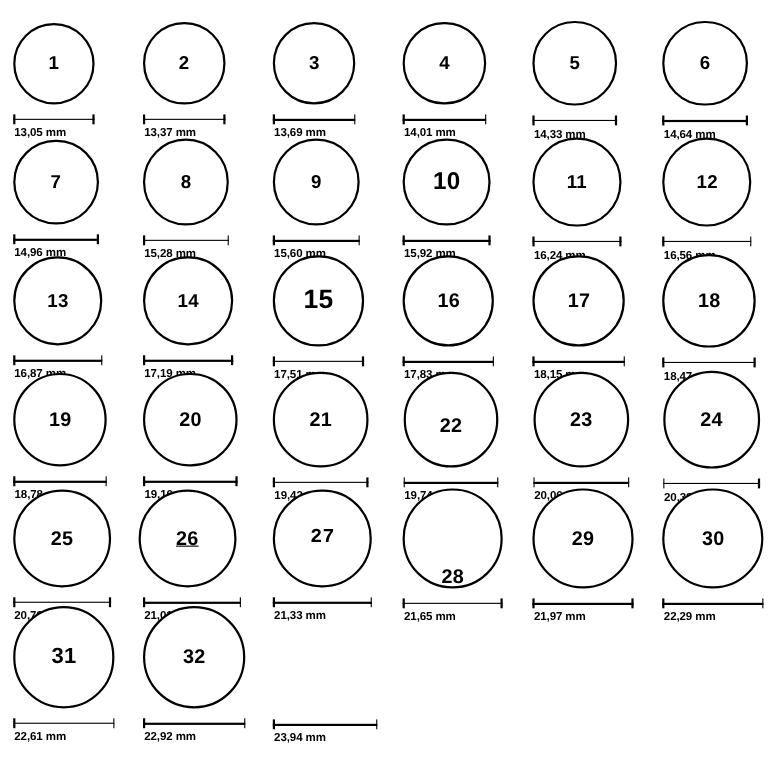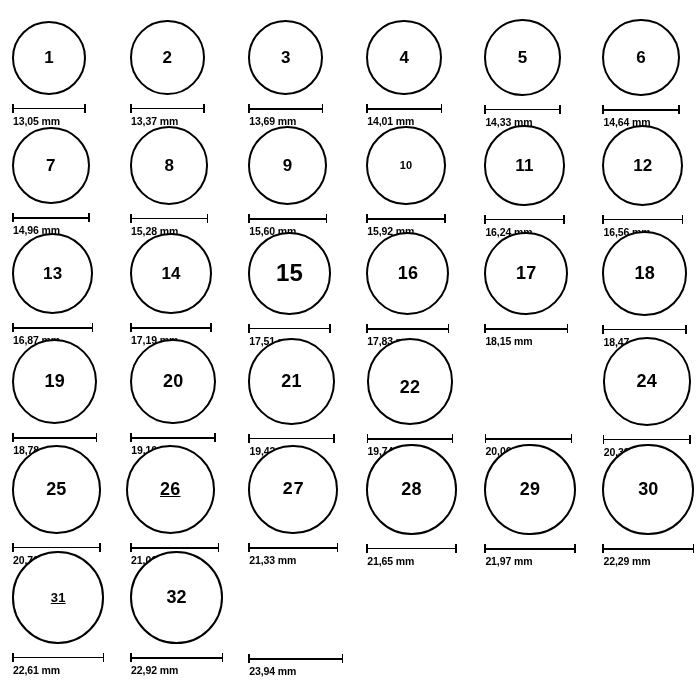--- a/index.html
+++ b/index.html
@@ -176,21 +176,21 @@
         </div>
         <div class="dimline" style="left: 15px; width: 78.9174px; top: 99.9587px;">
           <div class="bar"></div>
           <div class="tick left"></div>
           <div class="tick right"></div>
         </div>
         <div class="measure" style="left: 16px; top: 110.959px;">15,60 mm</div>
       </div>
       <div class="cell">
         <div class="ring" style="width: 79.5344px; height: 79.5344px; left: 16.5px; top: 11.7328px;">
-          <span class="ring-label" style="font-size: 11px;">10</span>
+          <span class="ring-label" style="font-size: 22px;">10</span>
         </div>
         <div class="dimline" style="left: 16.5px; width: 79.5344px; top: 100.267px;">
           <div class="bar"></div>
           <div class="tick left"></div>
           <div class="tick right"></div>
         </div>
         <div class="measure" style="left: 17.5px; top: 111.267px;">15,92 mm</div>
       </div>
       <div class="cell">
         <div class="ring" style="width: 80.1515px; height: 80.1515px; left: 18px; top: 11.4242px;">
@@ -322,20 +322,23 @@
           <span class="ring-label" style="font-size: 18px; margin-top: 11px;">22</span>
         </div>
         <div class="dimline" style="left: 16.5px; width: 86.9008px; top: 103.95px;">
           <div class="bar"></div>
           <div class="tick left"></div>
           <div class="tick right"></div>
         </div>
         <div class="measure" style="left: 17.5px; top: 114.95px;">19,74 mm</div>
       </div>
       <div class="cell">
+        <div class="ring" style="width: 87.5179px; height: 87.5179px; left: 18px; top: 7.74105px;">
+          <span class="ring-label" style="font-size: 18px;">23</span>
+        </div>
         <div class="dimline" style="left: 18px; width: 87.5179px; top: 104.259px;">
           <div class="bar"></div>
           <div class="tick left"></div>
           <div class="tick right"></div>
         </div>
         <div class="measure" style="left: 19px; top: 115.259px;">20,06 mm</div>
       </div>
       <div class="cell">
         <div class="ring" style="width: 88.135px; height: 88.135px; left: 19.5px; top: 7.43251px;">
           <span class="ring-label" style="font-size: 18px;">24</span>
@@ -376,21 +379,21 @@
           <span class="ring-label" style="font-size: 18px; font-family: Liberation Mono, monospace;">27</span>
         </div>
         <div class="dimline" style="left: 15px; width: 89.9669px; top: 105.483px;">
           <div class="bar"></div>
           <div class="tick left"></div>
           <div class="tick right"></div>
         </div>
         <div class="measure" style="left: 16px; top: 116.483px;">21,33 mm</div>
       </div>
       <div class="cell">
-        <div class="ring" style="width: 90.584px; height: 90.584px; left: 16.5px; top: 6.20799px;">
+        <div class="ring" style="width: 90.584px; height: 90.584px; left: 16.5px; top: 6.20799px; align-items: flex-end;">
           <span class="ring-label" style="font-size: 18px;">28</span>
         </div>
         <div class="dimline" style="left: 16.5px; width: 90.584px; top: 105.792px;">
           <div class="bar"></div>
           <div class="tick left"></div>
           <div class="tick right"></div>
         </div>
         <div class="measure" style="left: 17.5px; top: 116.792px;">21,65 mm</div>
       </div>
       <div class="cell">
@@ -412,21 +415,21 @@
           <div class="bar"></div>
           <div class="tick left"></div>
           <div class="tick right"></div>
         </div>
         <div class="measure" style="left: 20.5px; top: 117.409px;">22,29 mm</div>
       </div>
     </div>
     <div class="row" style="top: 546px;">
       <div class="cell">
         <div class="ring" style="width: 92.4353px; height: 92.4353px; left: 12px; top: 5.28237px;">
-          <span class="ring-label" style="font-size: 13px; text-decoration: underline;">31</span>
+          <span class="ring-label" style="font-size: 20px;">31</span>
         </div>
         <div class="dimline" style="left: 12px; width: 92.4353px; top: 106.718px;">
           <div class="bar"></div>
           <div class="tick left"></div>
           <div class="tick right"></div>
         </div>
         <div class="measure" style="left: 13px; top: 117.718px;">22,61 mm</div>
       </div>
       <div class="cell">
         <div class="ring" style="width: 93.0331px; height: 93.0331px; left: 13.5px; top: 4.98347px;">

